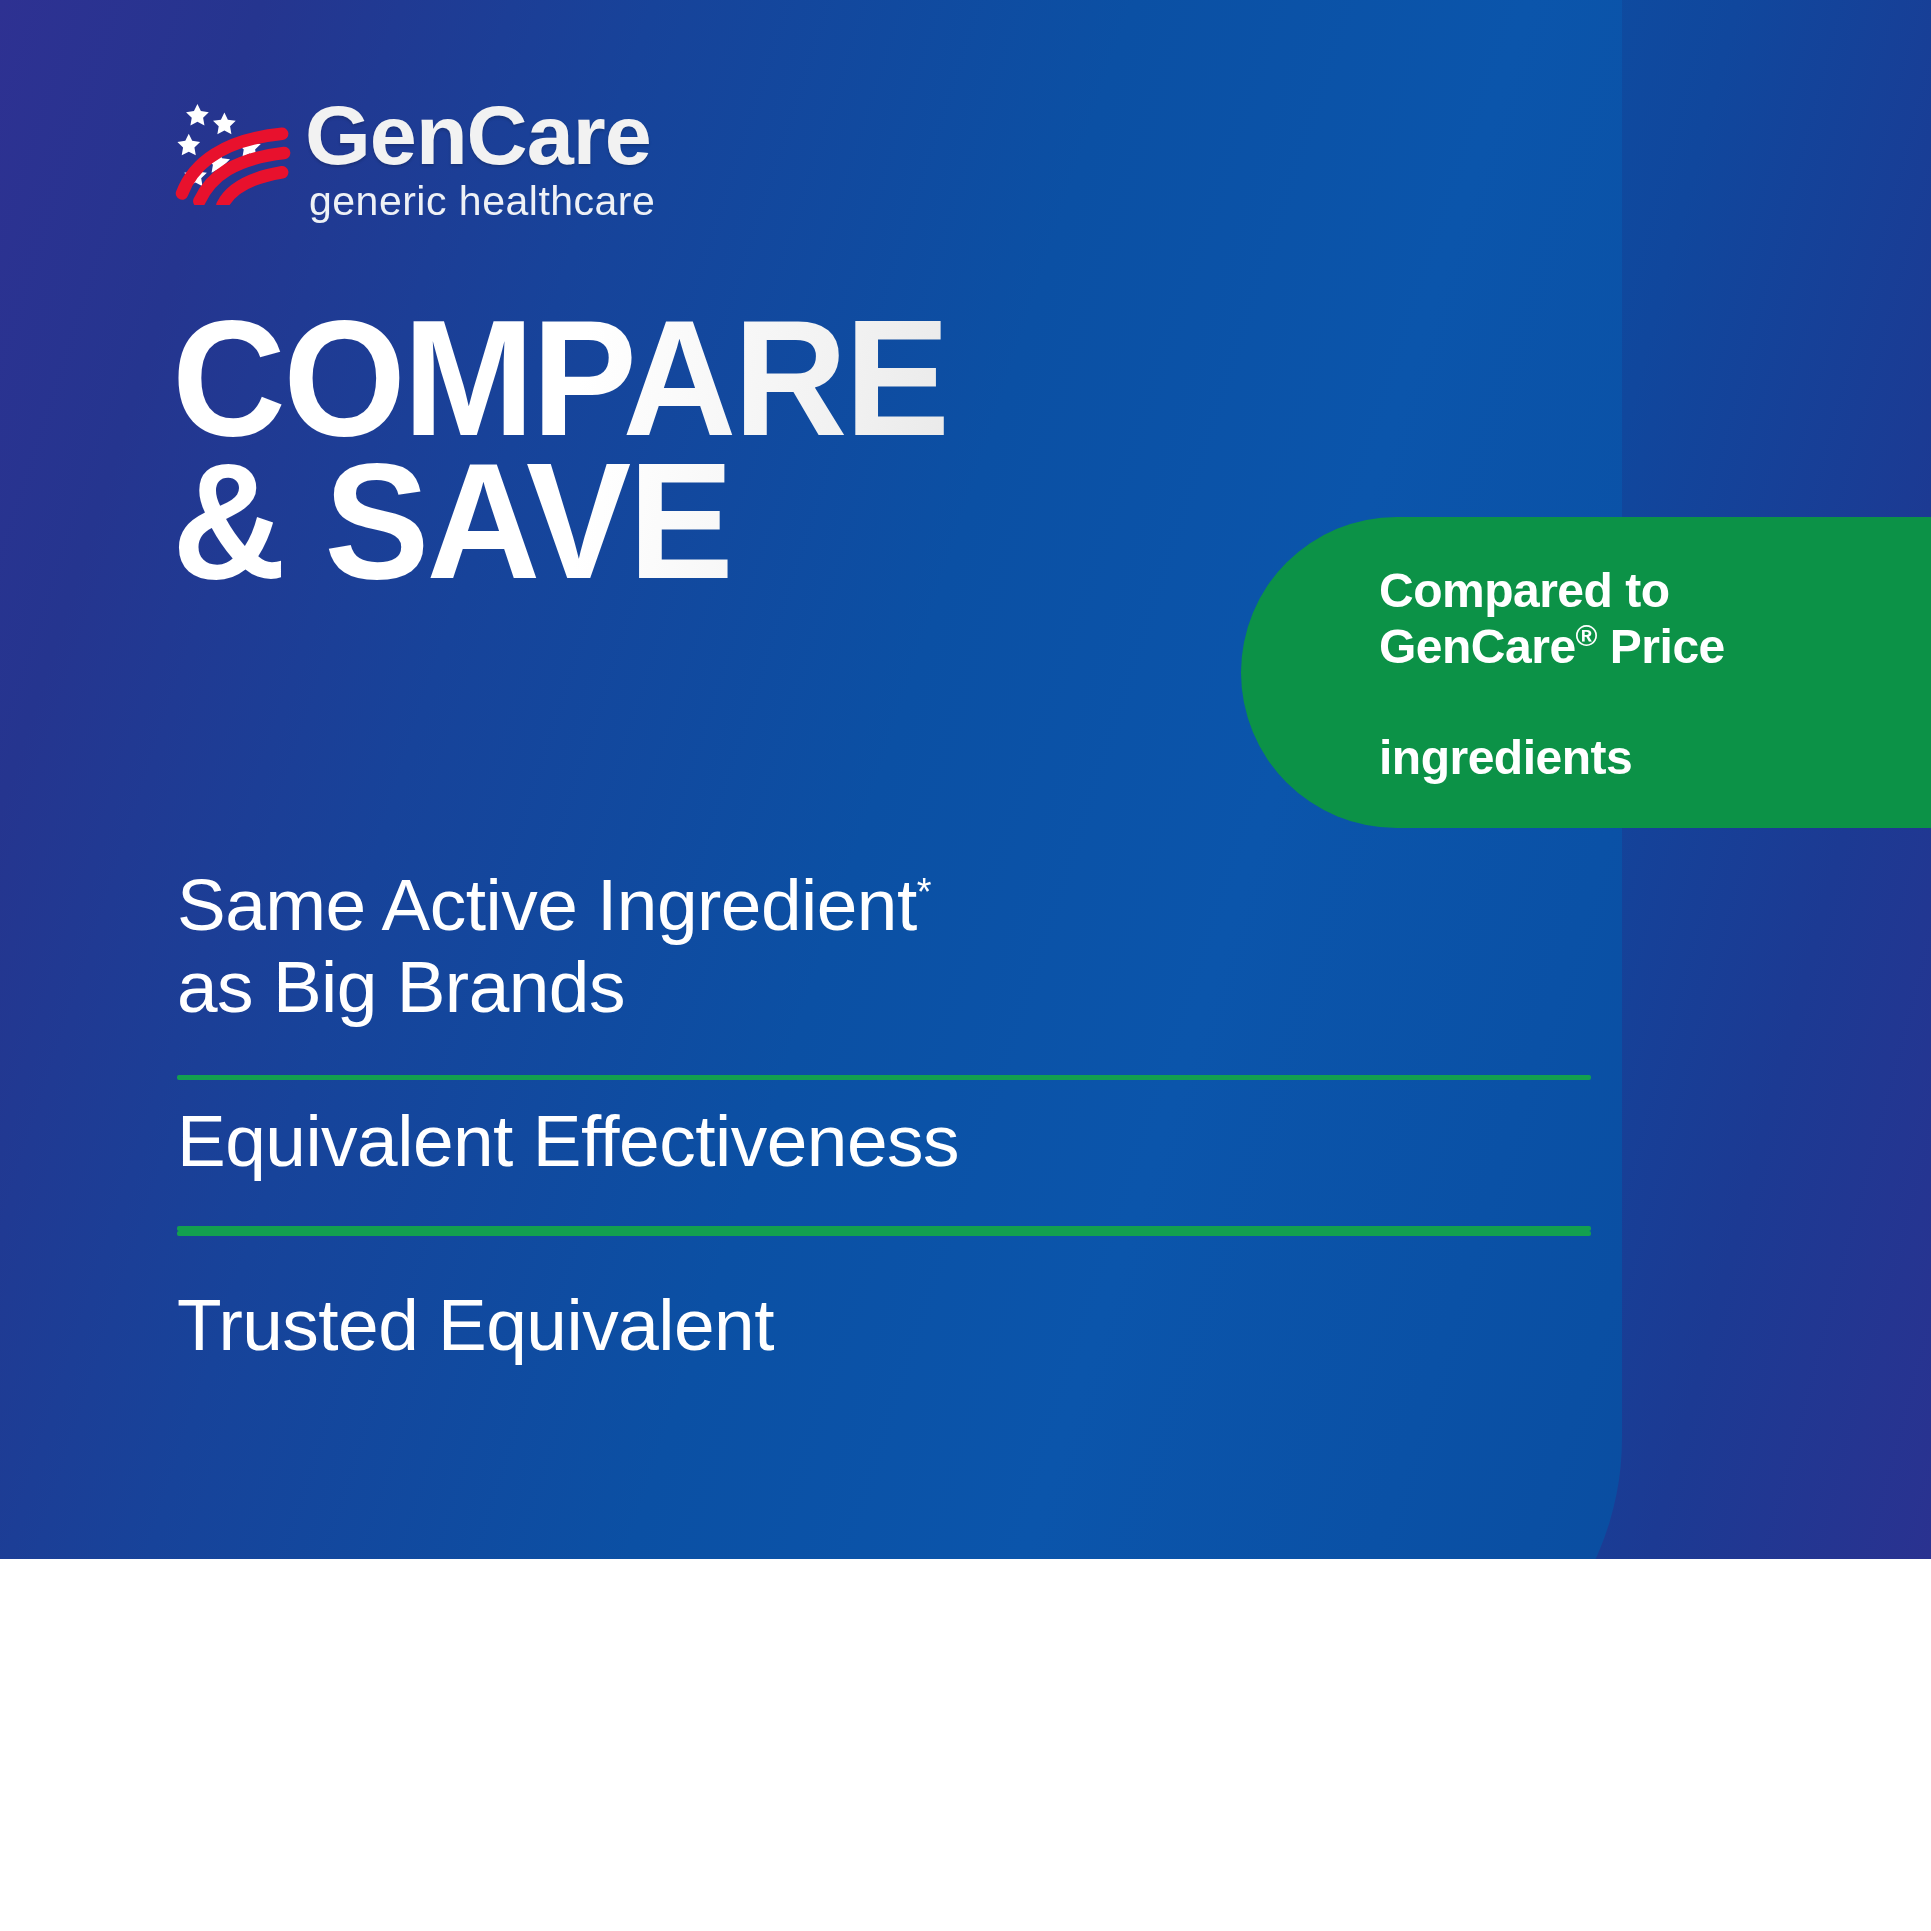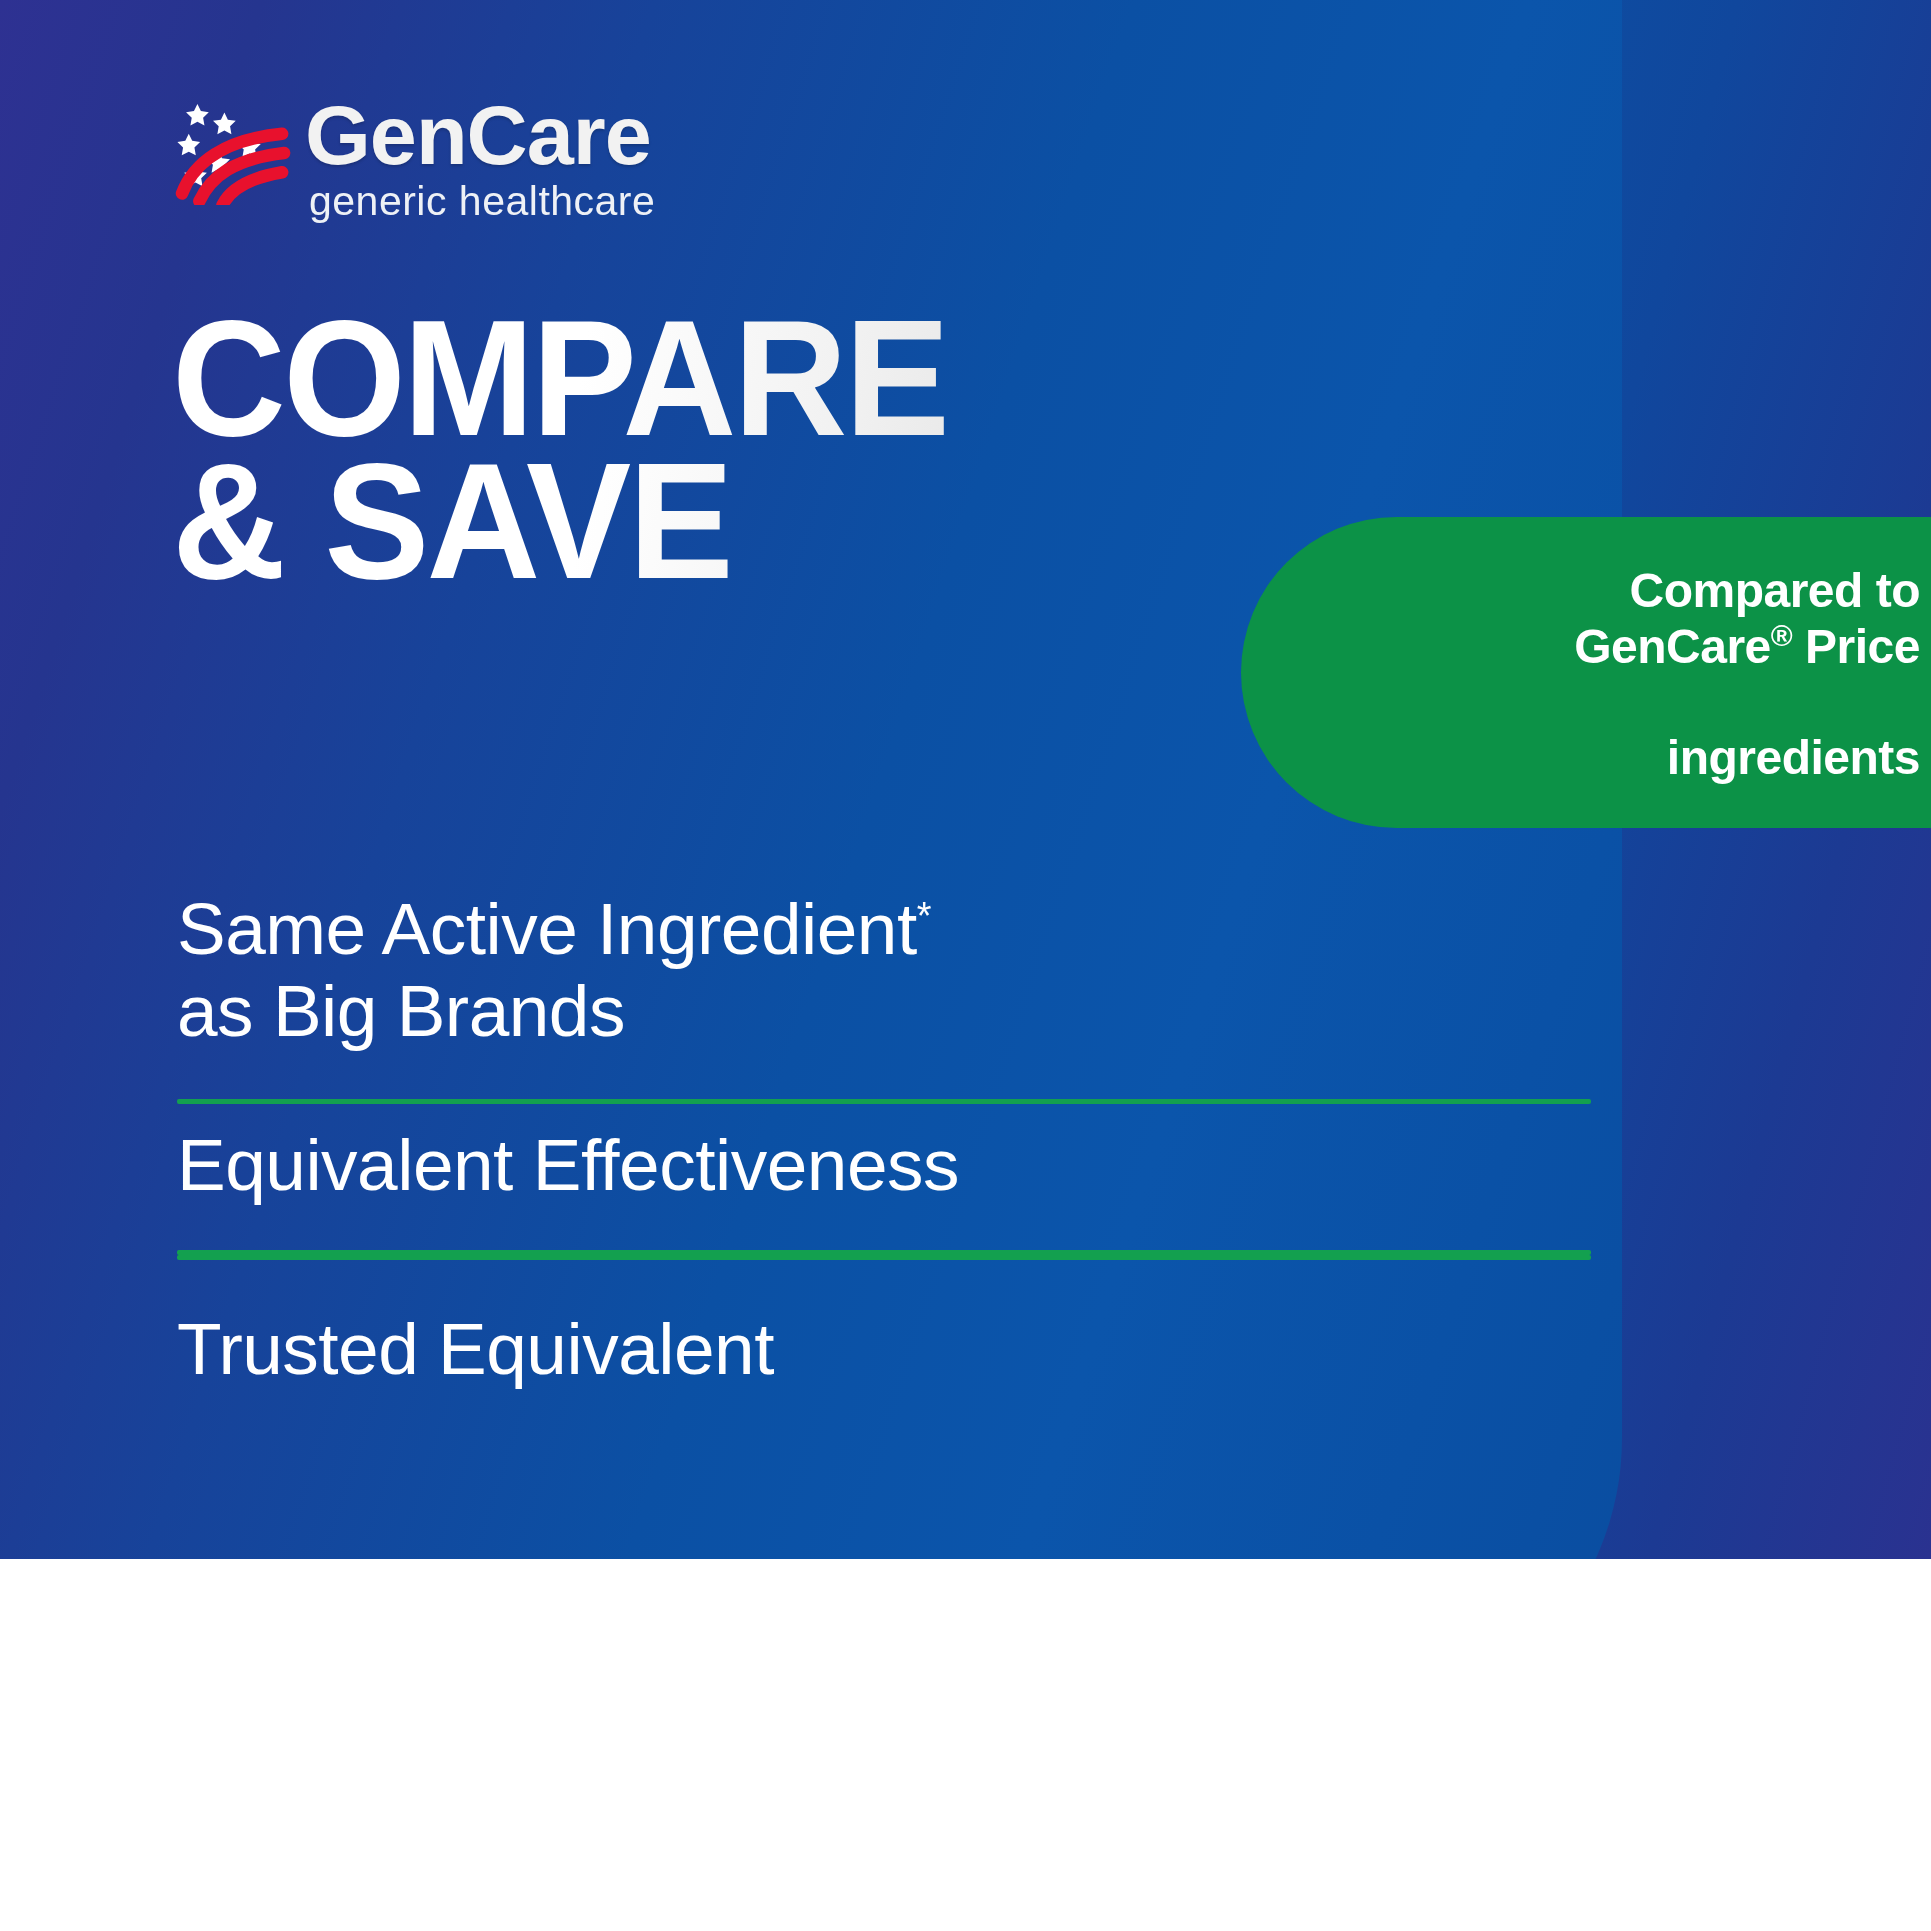--- a/index.html
+++ b/index.html
@@ -100,21 +100,20 @@
   }
 
   
   #badge {
     position:absolute;
     left:1241px; top:517px;
     width:690px; height:311px;
     background:#0c9247;
     border-top-left-radius:164px;
     border-bottom-left-radius:164px;
-    text-align:right;
   }
   #badge-text {
     position:absolute;
     left:138px; top:46px;
     width:541px;
     color:#ffffff;
     font-size:48px;
     font-weight:bold;
     line-height:1.16;
     letter-spacing:-0.5px;
@@ -123,21 +122,20 @@
     font-size:0.62em;
     vertical-align:super;
     line-height:0;
   }
 
   
   #benefits {
     position:absolute;
     left:177px; top:864px;
     width:1419px;
-    margin-top:24px;
   }
   .benefit {
     position:relative;
   }
   .benefit-text {
     color:#ffffff;
     font-size:73px;
     font-weight:400;
     line-height:1.13;
     letter-spacing:-0.5px;

